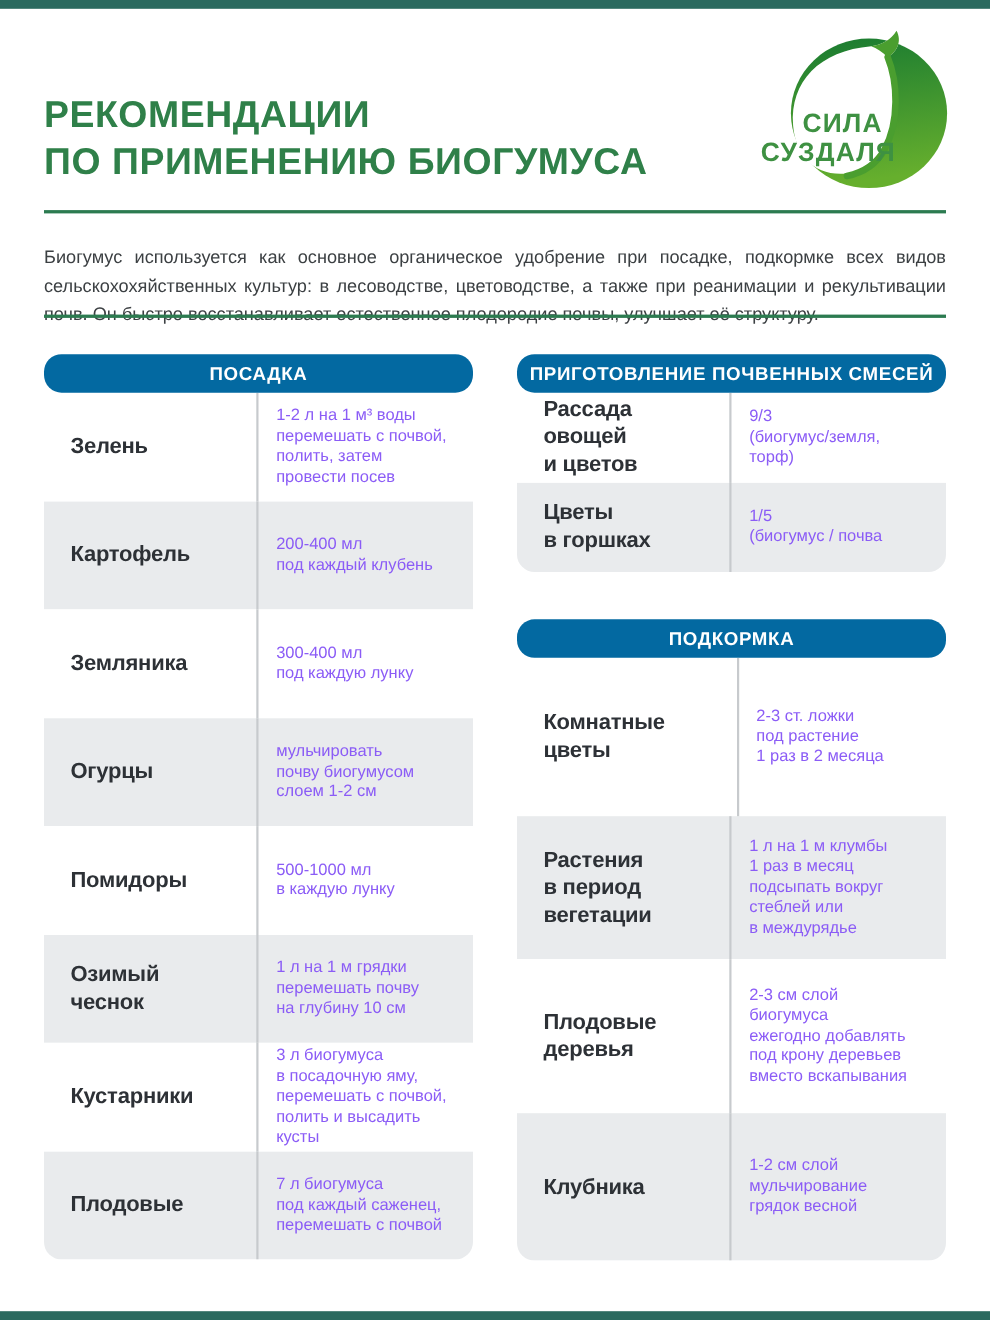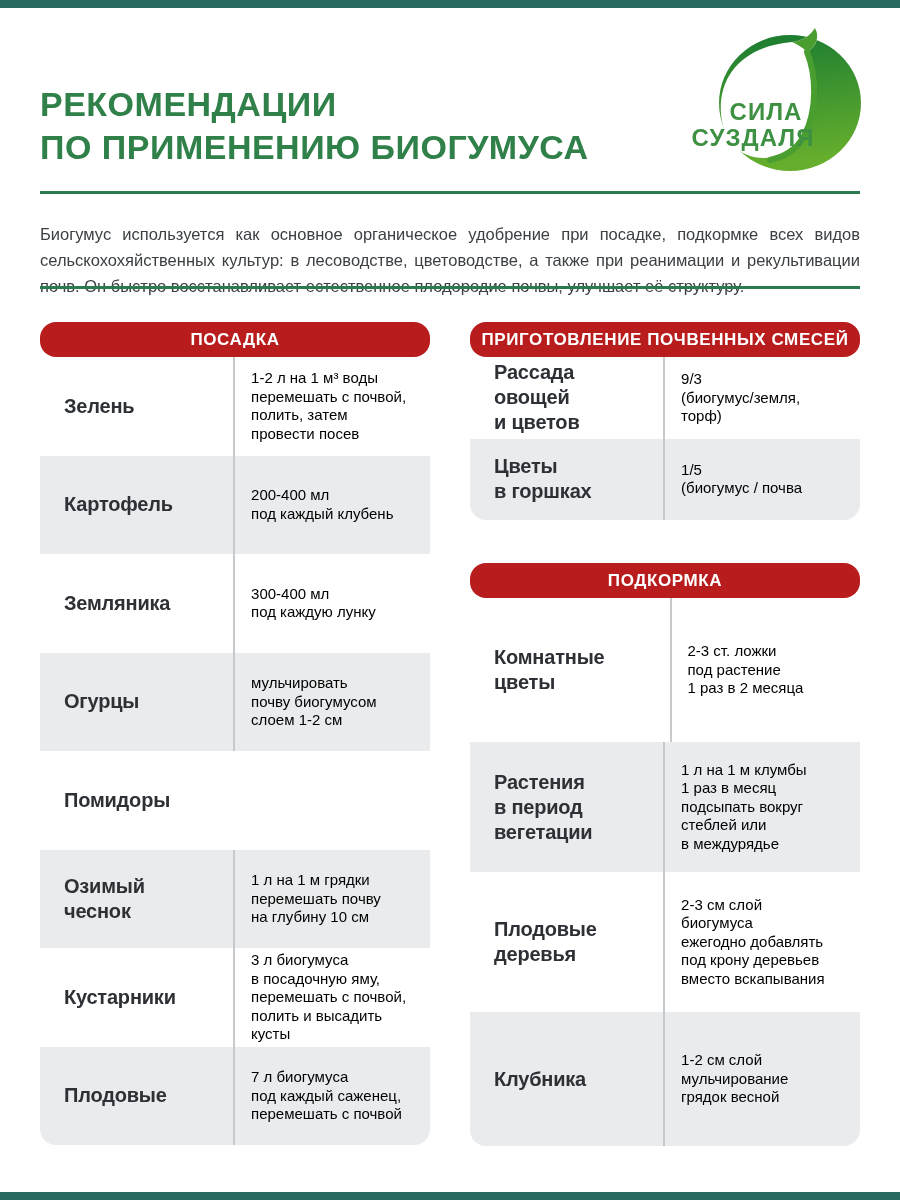--- a/index.html
+++ b/index.html
@@ -39,41 +39,41 @@
     text-align: justify;
   }
 
   .table { position: absolute; width: 390px; }
   #table-posadka   { left: 40px;  top: 322px; }
   #table-smesi     { left: 470px; top: 322px; }
   #table-podkormka { left: 470px; top: 563px; }
 
   .t-header {
     height: 35px; border-radius: 16px;
-    background: #b91c1c; color: #ffffff;
+    background: #0369a1; color: #ffffff;
     display: flex; align-items: center; justify-content: center;
     font-weight: bold; font-size: 17px; letter-spacing: 0.6px;
     position: relative; z-index: 2;
   }
   .t-body { border-radius: 16px; overflow: hidden; }
 
   .row { display: flex; }
   .row.white { background: #ffffff; }
   .row.gray  { background: #E9EBED; }
 
   .cell { display: flex; align-items: center; box-sizing: border-box; white-space: pre-line; }
   .cell.label {
     width: 49.5%; padding-left: 24px; padding-right: 20px;
     font-size: 20px; font-weight: bold; line-height: 25px; color: #2D3136;
     letter-spacing: -0.2px;
   }
   .cell.value {
     width: 50.5%; padding-left: 16px; padding-right: 6px;
     border-left: 2px solid #C7CACD;
-    font-size: 15px; line-height: 18.5px; color: #000000;
+    font-size: 15px; line-height: 18.5px; color: #8b5cf6;
   }
 
   #table-posadka .row { height: 98.5px; }
   #table-smesi .row   { height: 81.5px; }
   #table-podkormka .row.rb1 { height: 144px; gap: 12px; }
   #table-podkormka .row.rb2 { height: 130px; }
   #table-podkormka .row.rb3 { height: 140px; }
   #table-podkormka .row.rb4 { height: 134px; }
 </style>
 </head>
@@ -134,20 +134,22 @@
 под каждую лунку</div>
     </div>
     <div class="row gray">
       <div class="cell label">Огурцы</div>
       <div class="cell value">мульчировать
 почву биогумусом
 слоем 1-2 см</div>
     </div>
     <div class="row white">
       <div class="cell label">Помидоры</div>
+      <div class="cell value">500-1000 мл
+в каждую лунку</div>
     </div>
     <div class="row gray">
       <div class="cell label">Озимый
 чеснок</div>
       <div class="cell value">1 л на 1 м грядки
 перемешать почву
 на глубину 10 см</div>
     </div>
     <div class="row white">
       <div class="cell label">Кустарники</div>

